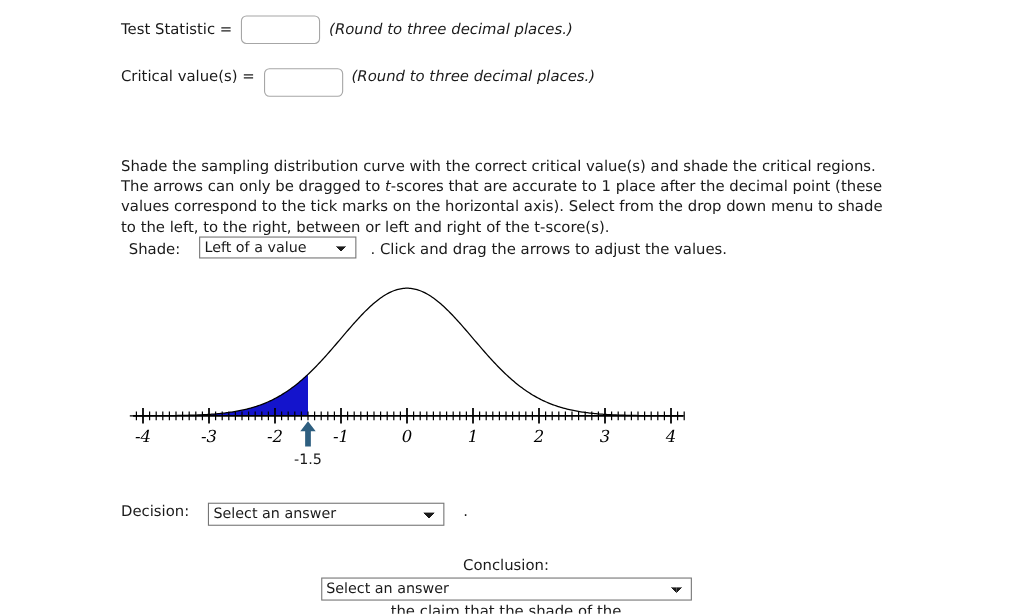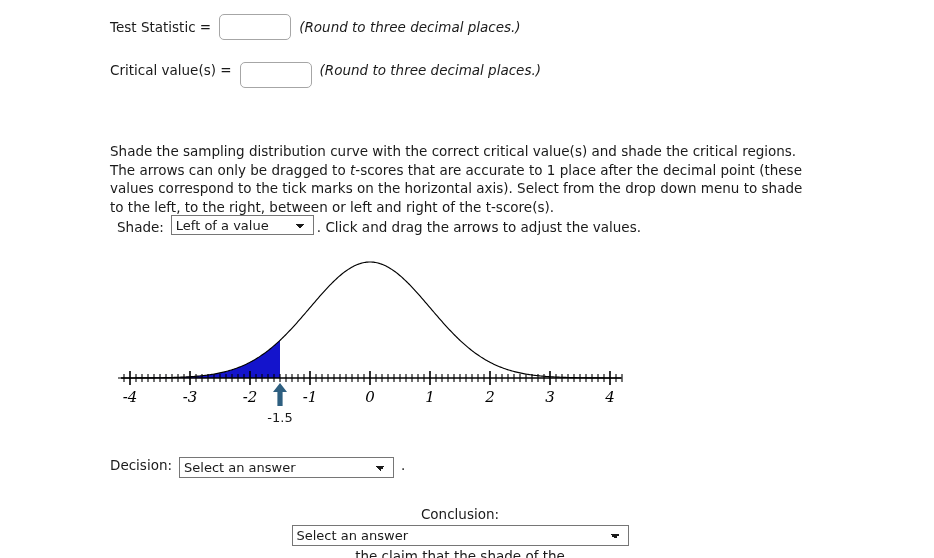--- a/index.html
+++ b/index.html
@@ -73,21 +73,21 @@
   .sel {
     font-family: "DejaVu Sans", sans-serif;
     font-size: 13px;
     color: #1a1a1a;
     background: #fff;
     border: 1px solid #767676;
     border-radius: 0;
     height: 20px;
     box-sizing: border-box;
     padding: 0 4px;
-    margin: 0 3px;
+    margin: 0 13px;
     -webkit-appearance: none;
     -moz-appearance: none;
     appearance: none;
     background-image:
       linear-gradient(45deg, transparent 50%, #1a1a1a 50%),
       linear-gradient(135deg, #1a1a1a 50%, transparent 50%);
     background-position:
       calc(100% - 13px) calc(50% + 1px),
       calc(100% - 8px) calc(50% + 1px);
     background-size: 5px 5px, 5px 5px;

